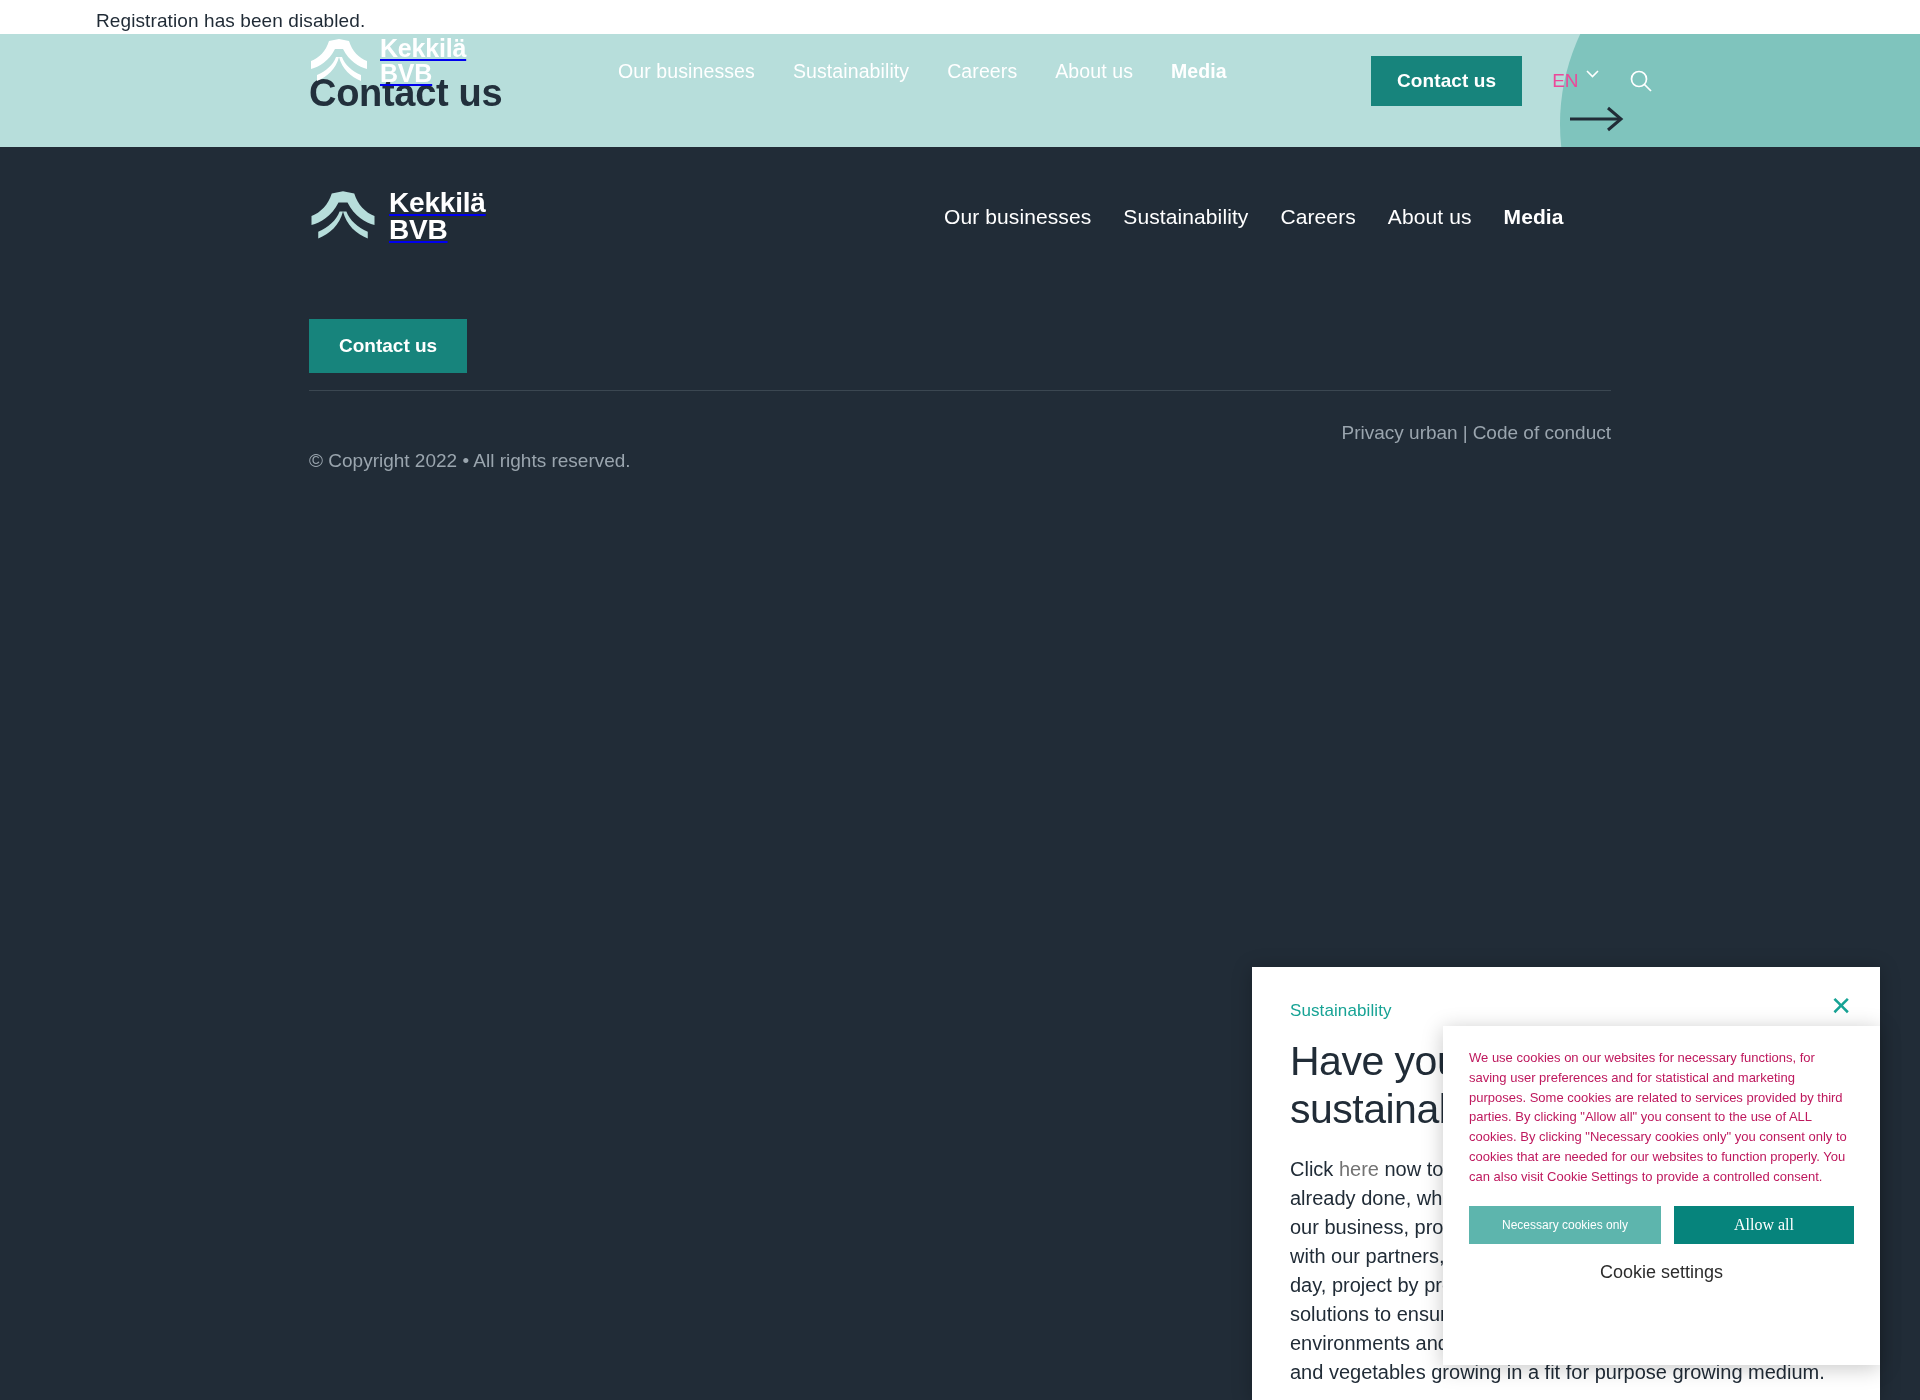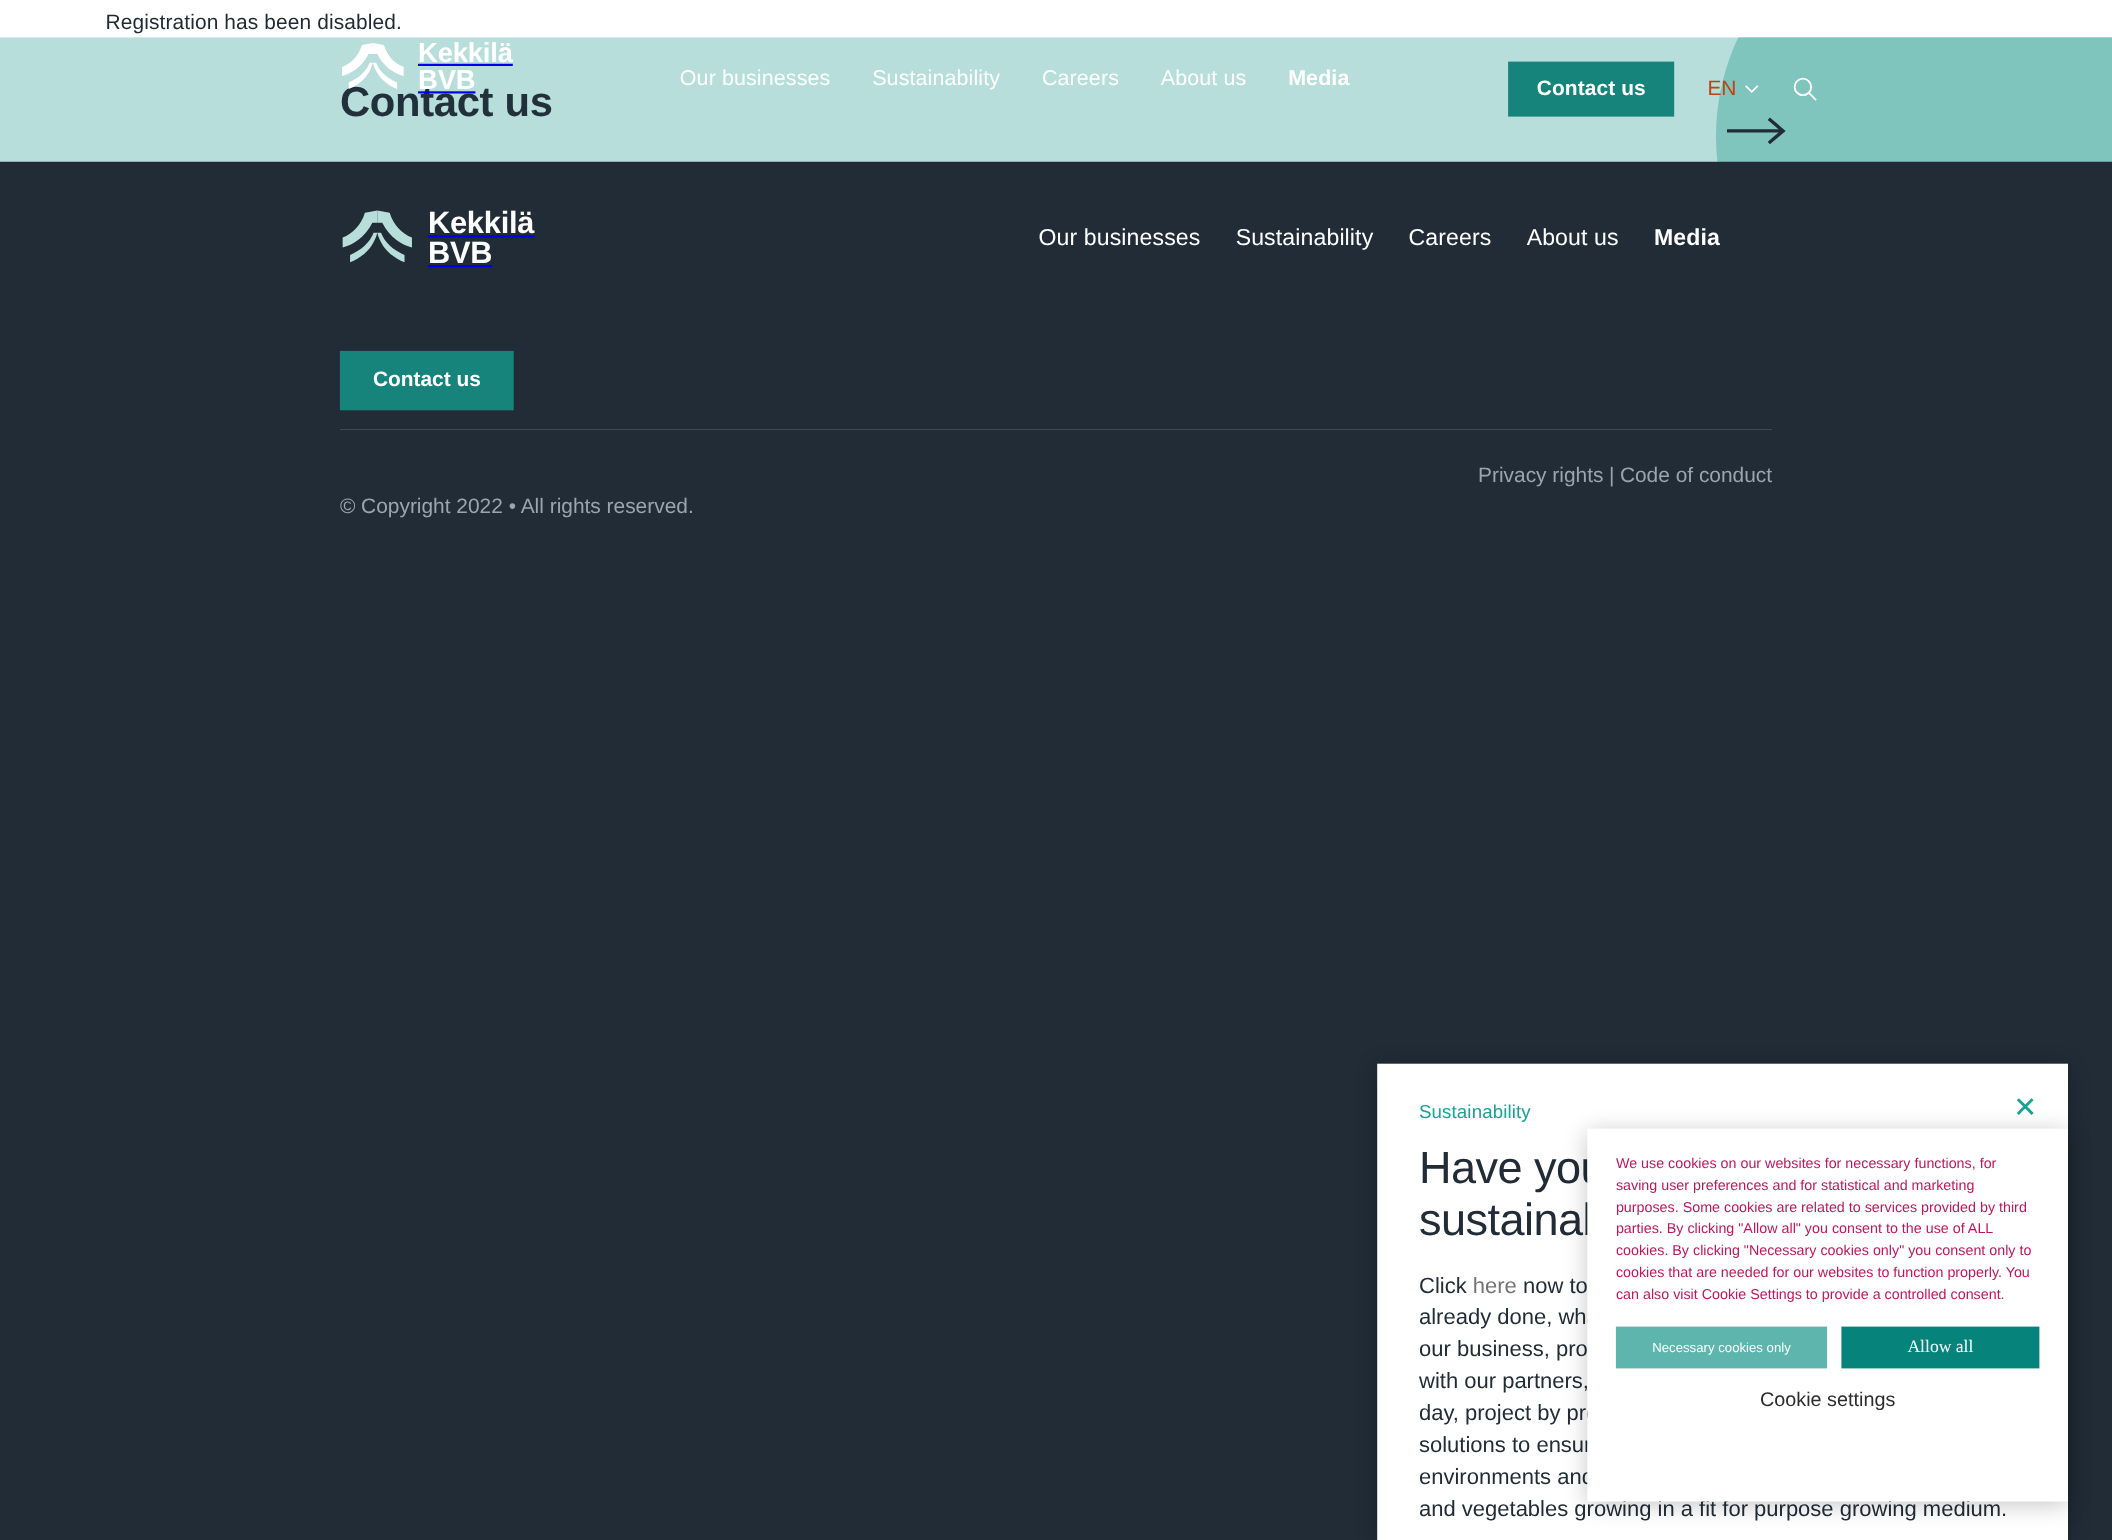--- a/index.html
+++ b/index.html
@@ -104,23 +104,23 @@
     background: #17847c;
     color: #ffffff;
     font-size: 19px;
     font-weight: 700;
     padding: 14px 26px;
     border: none;
     cursor: pointer;
     letter-spacing: .1px;
   }
   .lang {
-    display: flex; align-items: center; gap: 7px;
+    display: flex; align-items: flex-start; gap: 7px;
     margin-left: 30px;
-    color: #c2410c;
+    color: #ec4899;
     font-size: 19px;
     cursor: pointer;
   }
   .search-btn {
     margin-left: 30px;
     cursor: pointer; display: flex;
   }
 
   
   .footer {
@@ -361,21 +361,21 @@
       <a href="#" class="active">Media</a>
     </nav>
 
     <button class="footer-cta">Contact us</button>
 
     <div class="footer-divider"></div>
 
     <div class="footer-copy">© Copyright 2022 • All rights reserved.</div>
 
     <div class="footer-legal">
-      <a href="#">Privacy rights</a><span class="sep">|</span><a href="#">Code of conduct</a>
+      <a href="#">Privacy urban</a><span class="sep">|</span><a href="#">Code of conduct</a>
     </div>
 
   </div>
 </div>
 
 <div class="promo-card">
   <div class="promo-close">✕</div>
   <div class="promo-eyebrow">Sustainability</div>
   <div class="promo-title">Have you seen our new sustainability section?</div>
   <div class="promo-body"><span>Click </span><a href="#">here</a><span> now to visit the new pages to find out what we have already done, what we are doing now to make the whole of our business, products &amp; services more sustainable. Together with our partners, we are improving our sustainability day by day, project by project, by introducing new developments and solutions to ensure safe food production, enable green urban environments and help hobby gardeners enjoy their flowers and vegetables growing in a fit for purpose growing medium.</span></div>

